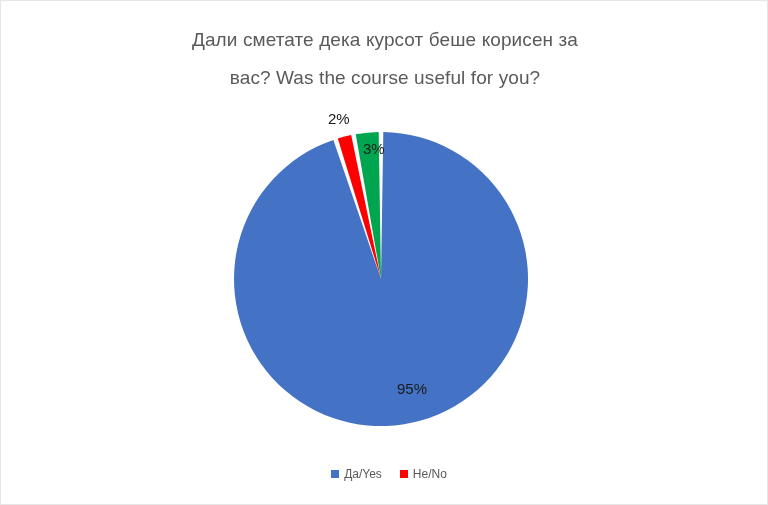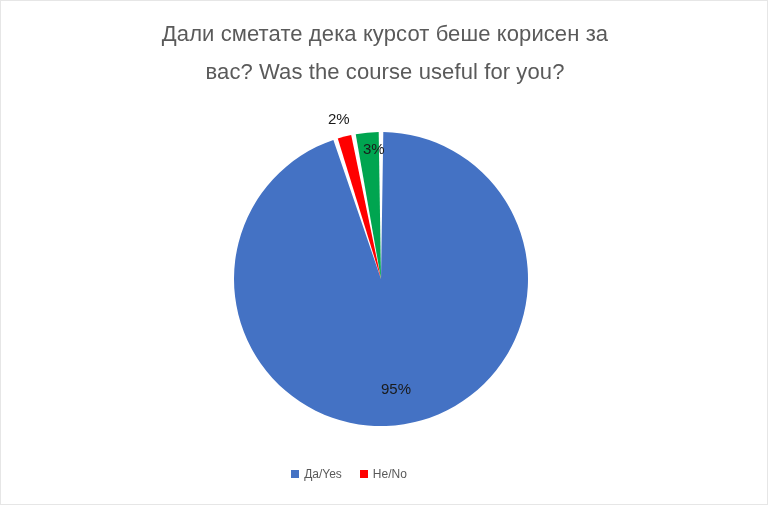--- a/index.html
+++ b/index.html
@@ -17,24 +17,24 @@
     position: relative;
     box-sizing: border-box;
     width: 768px;
     height: 505px;
     background: #ffffff;
     border: 1px solid #e6e6e6;
   }
   .chart-title {
     position: absolute;
     left: 60px;
-    top: 14px;
+    top: 20px;
     width: 648px;
     text-align: center;
-    font-size: 22px;
+    font-size: 19px;
     line-height: 38px;
     font-weight: 400;
     color: #5a5a5a;
     letter-spacing: 0.1px;
     white-space: pre-line;
   }
   .plot-area {
     position: absolute;
     left: 0;
     top: 0;
@@ -48,31 +48,32 @@
   }
   .slice-label {
     position: absolute;
     font-size: 15px;
     color: #1a1a1a;
     font-weight: 400;
     white-space: nowrap;
   }
   .label-red   { left: 327px; top: 109px; }
   .label-green { left: 362px; top: 139px; }
-  .label-blue  { left: 380px; top: 379px; }
+  .label-blue  { left: 396px; top: 379px; }
 
   .legend {
     position: absolute;
     left: 0;
     top: 466px;
     width: 696px;
     display: flex;
     justify-content: center;
     align-items: center;
     gap: 18px;
+    padding-left: 40px;
   }
   .legend-item {
     display: flex;
     align-items: center;
     gap: 5px;
   }
   .legend-swatch {
     width: 8px;
     height: 8px;
     display: inline-block;

